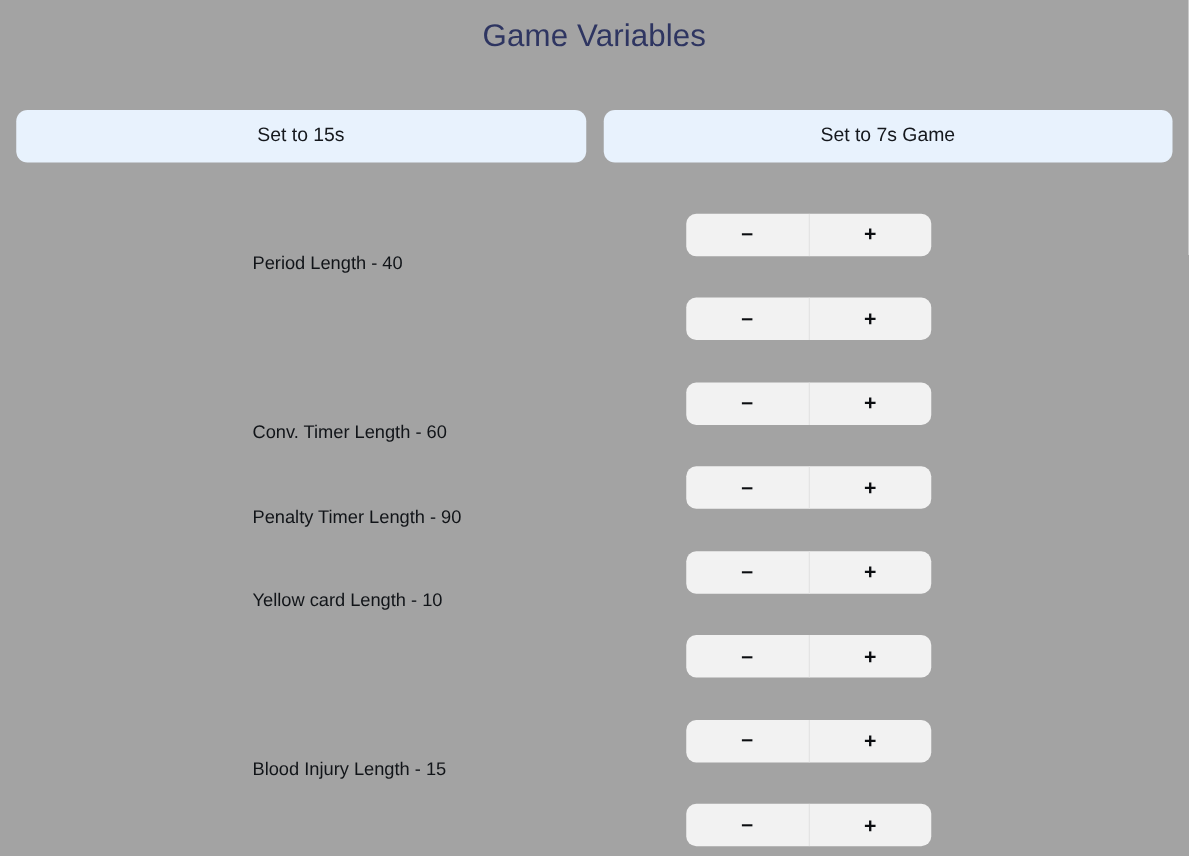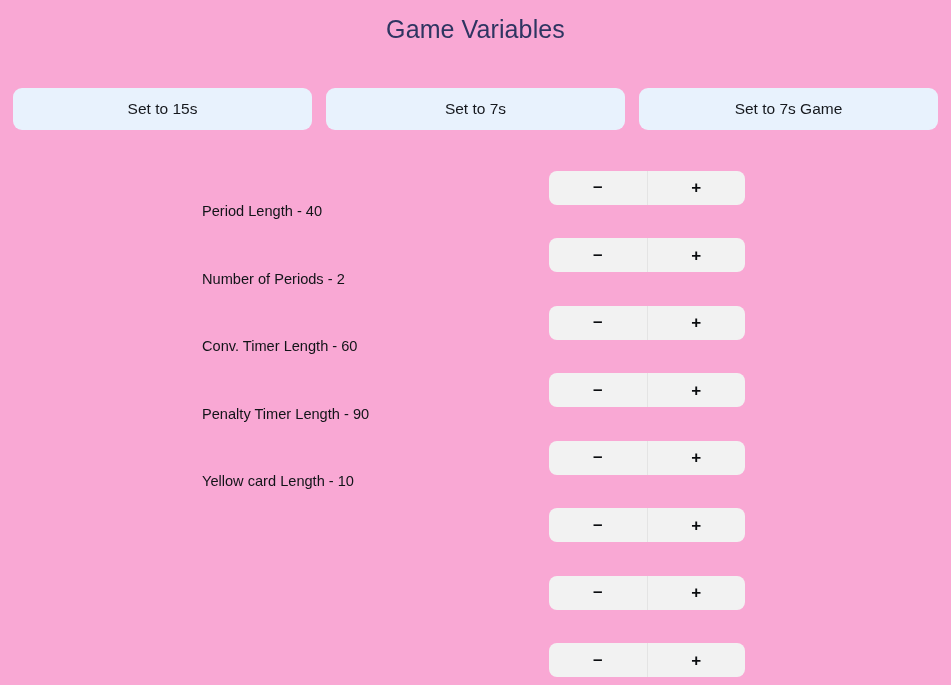--- a/index.html
+++ b/index.html
@@ -9,21 +9,21 @@
     height: 685px;
     background: #ffffff;
     font-family: "Liberation Sans", sans-serif;
     overflow: hidden;
   }
 
   .screen {
     width: 951px;
     height: 685px;
     position: relative;
-    background: #f9a8d4;
+    background: #a3a3a3;
   }
 
   
   .page-title {
     text-align: center;
     font-size: 25px;
     font-weight: 400;
     color: #2e3561;
     letter-spacing: 0.1px;
     padding-top: 13px;
@@ -114,37 +114,35 @@
 </style>
 </head>
 <body>
 
 <div class="screen">
 
   <h1 class="page-title">Game Variables</h1>
 
   <div class="preset-row">
     <button class="preset-button">Set to 15s</button>
-    <button class="preset-button">Set to 7s</button>
     <button class="preset-button">Set to 7s Game</button>
   </div>
 
   <div class="variables-list">
 
     <div class="variable-row">
       <span class="variable-label">Period Length - 40</span>
       <div class="stepper">
         <button class="stepper-btn decrement">–</button>
         <div class="stepper-divider"></div>
         <button class="stepper-btn increment">+</button>
       </div>
     </div>
 
     <div class="variable-row">
-      <span class="variable-label">Number of Periods - 2</span>
       <div class="stepper">
         <button class="stepper-btn decrement">–</button>
         <div class="stepper-divider"></div>
         <button class="stepper-btn increment">+</button>
       </div>
     </div>
 
     <div class="variable-row">
       <span class="variable-label">Conv. Timer Length - 60</span>
       <div class="stepper">
@@ -174,20 +172,21 @@
 
     <div class="variable-row">
       <div class="stepper">
         <button class="stepper-btn decrement">–</button>
         <div class="stepper-divider"></div>
         <button class="stepper-btn increment">+</button>
       </div>
     </div>
 
     <div class="variable-row">
+      <span class="variable-label">Blood Injury Length - 15</span>
       <div class="stepper">
         <button class="stepper-btn decrement">–</button>
         <div class="stepper-divider"></div>
         <button class="stepper-btn increment">+</button>
       </div>
     </div>
 
     <div class="variable-row">
       <div class="stepper">
         <button class="stepper-btn decrement">–</button>

